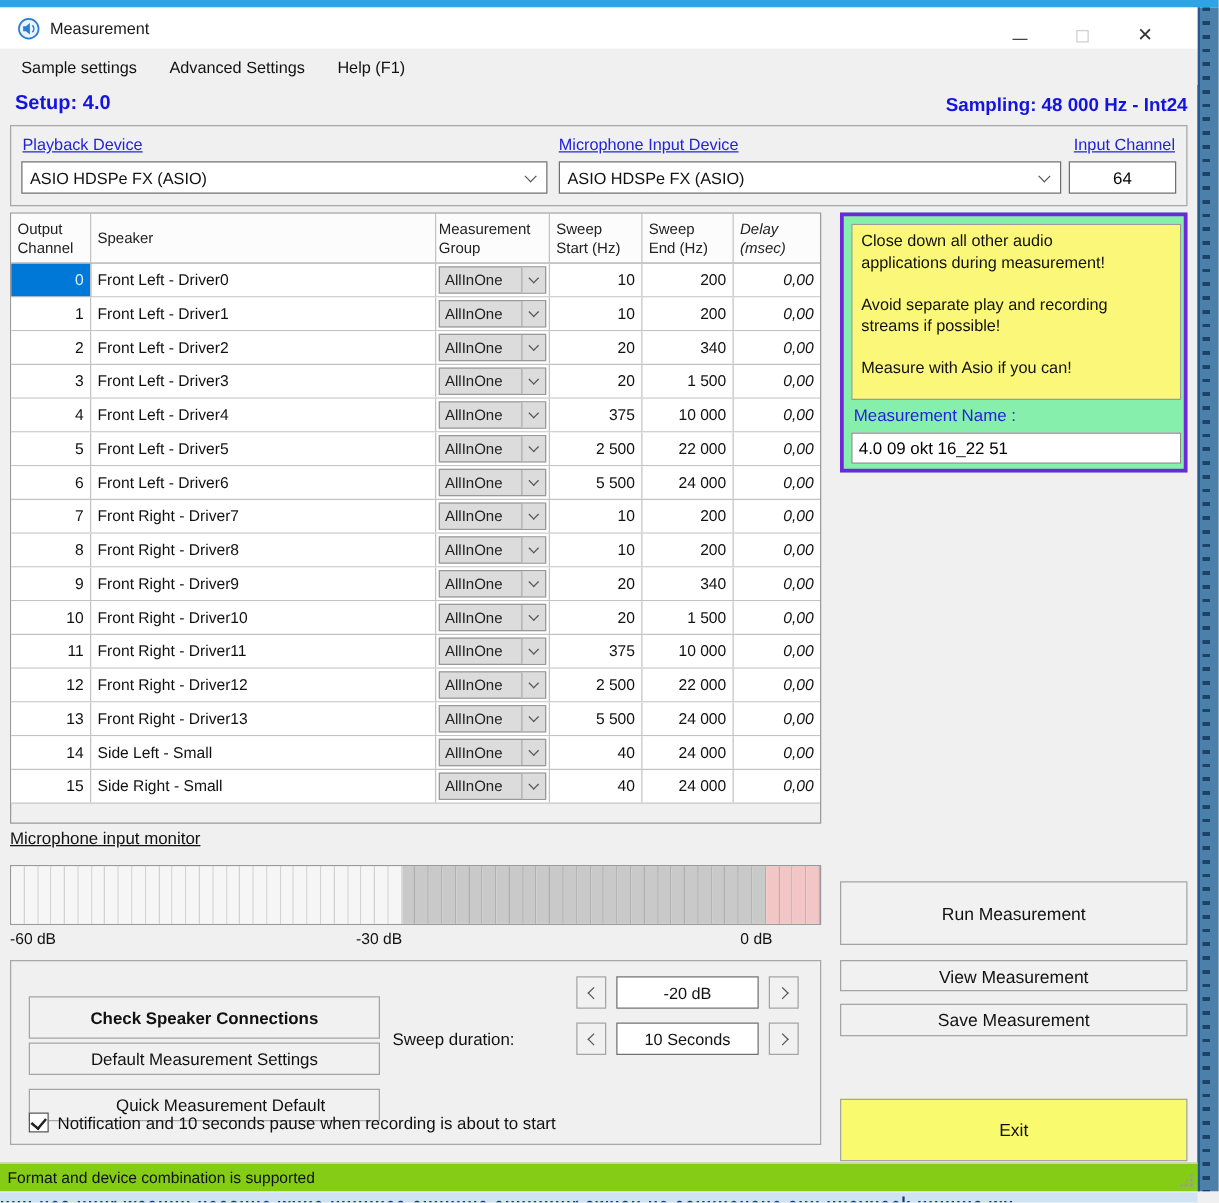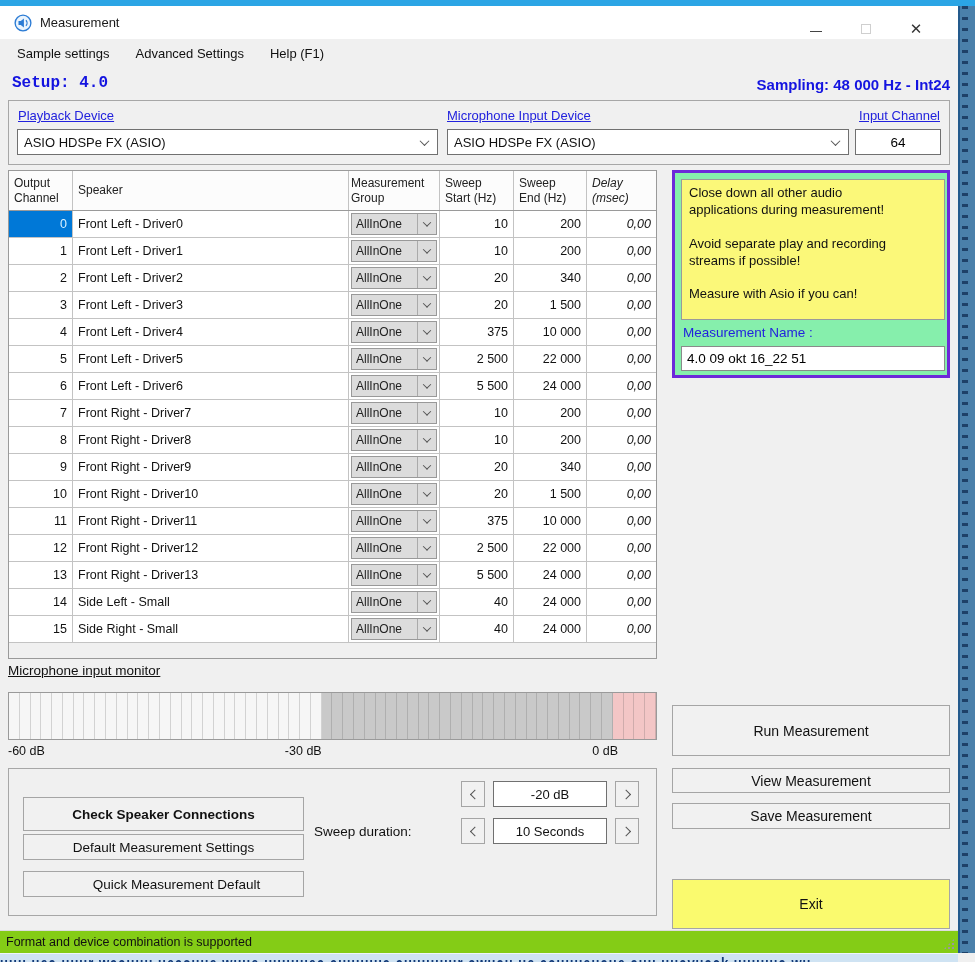--- a/index.html
+++ b/index.html
@@ -27,21 +27,21 @@
   .win-btns { position:absolute; right:17px; top:6px; height:33px; display:flex; }
   .win-btn { width:50px; height:33px; display:flex; align-items:center; justify-content:center; }
   .glyph-min { width:12px; height:0; border-top:1px solid #444; margin-top:6px; }
   .glyph-max { width:10px; height:10px; border:1px solid #cfcfcf; }
   .glyph-close { font-size:15px; color:#333; line-height:15px; }
   
   .menubar { position:absolute; left:0; top:39px; width:958px; height:29px; background:#f0f0f0;
     display:flex; align-items:center; padding-left:4px; }
   .menu-item { padding:5px 13px; font-size:13px; color:#111; }
   
-  .setup-label { position:absolute; left:12px; top:74px; font-size:16px; font-weight:bold; color:#1414e0;font-family:Liberation Mono, monospace; }
+  .setup-label { position:absolute; left:12px; top:74px; font-size:16px; font-weight:bold; color:#1414e0; }
   .sampling-label { position:absolute; right:25px; top:76px; font-size:15px; font-weight:bold; color:#1414e0; }
   
   .devices-panel { position:absolute; left:8px; top:100px; width:942px; height:65px;
     border:1px solid #a7a7a7; background:#f0f0f0; }
   .link { color:#2222dd; text-decoration:underline; font-size:13px; }
   .pb-label { position:absolute; left:9px; top:7px; }
   .mic-label { position:absolute; left:438px; top:7px; }
   .ic-label { position:absolute; right:9px; top:7px; }
   .combo { position:absolute; height:26px; background:#fff; border:1px solid #707070;
     display:flex; align-items:center; padding-left:6px; font-size:13px; color:#111; }
@@ -538,20 +538,24 @@
     </div>
 
   <div class="spin-btn sp-l2">
       <i class="chev-l"></i>
     </div>
   <div class="sp-field sp-f2">10 Seconds</div>
   <div class="spin-btn sp-r2">
       <i class="chev-r"></i>
     </div>
 
+  <div class="check-row">
+    <span class="checkbox checked" id="notif-check"></span>
+    <span class="check-label">Notification and 10 seconds pause when recording is about to start</span>
+  </div>
 </div>
 
 <button class="btn run-btn">Run Measurement</button>
 <button class="btn view-btn">View Measurement</button>
 <button class="btn save-btn">Save Measurement</button>
 <button class="btn exit-btn">Exit</button>
 
 <div class="statusbar">
   <span class="status-text">Format and device combination is supported</span>
   <span class="grip"></span>

